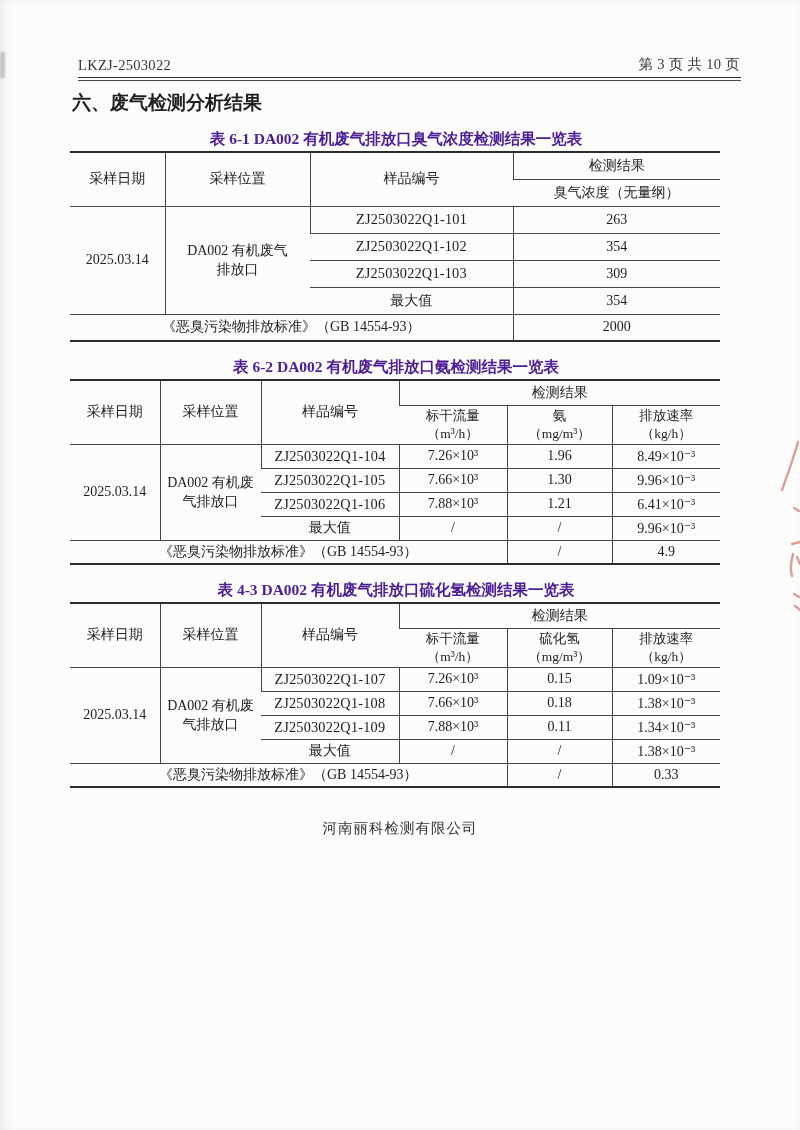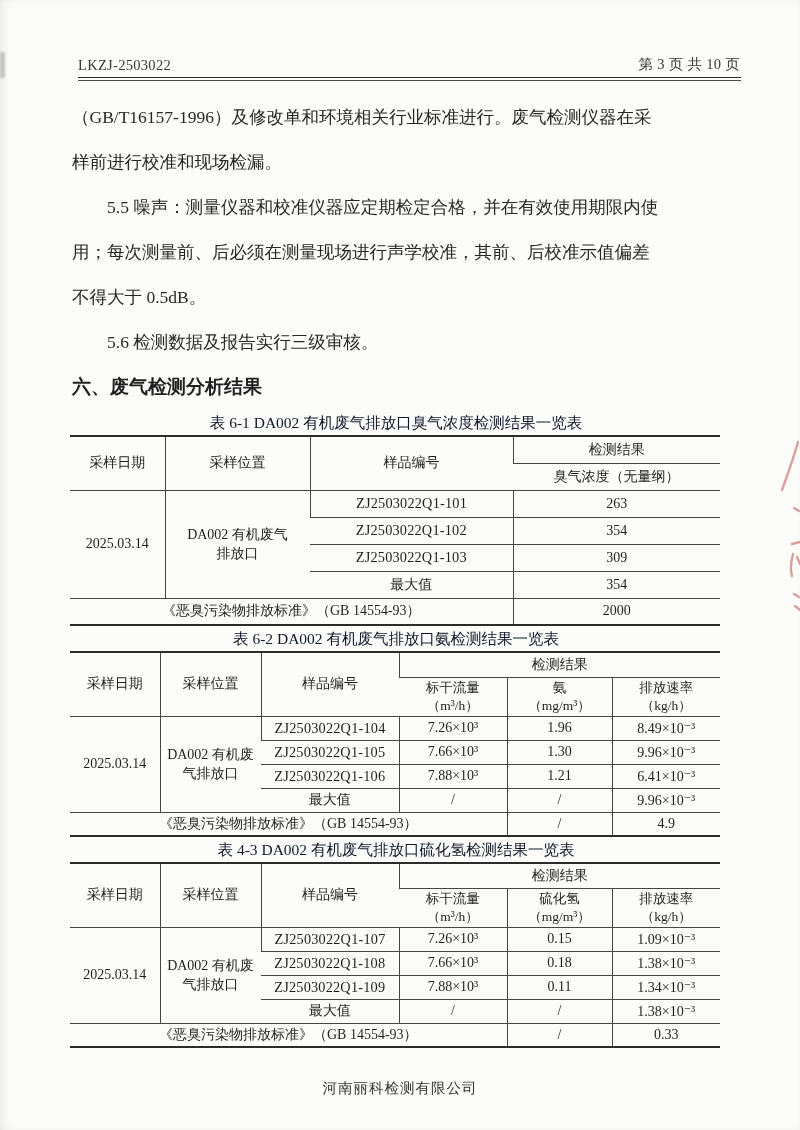--- a/index.html
+++ b/index.html
@@ -30,23 +30,23 @@
     white-space:pre-line;text-align:justify;color:#272727;
   }
   .bodytext p.indent{text-indent:2em;}
   .section-heading{
     margin:3px 0 0 72px;font-size:19px;font-weight:bold;
     line-height:38px;color:#1f1f1f;
   }
   
   .tbl-title{
     width:648px;margin:5px 0 0 72px;text-align:center;
-    font-size:15.5px;font-weight:normal;line-height:24px;color:#0f172a;
-  }
-  .tbl-title.gap{margin-top:1px;}
+    font-size:15.5px;font-weight:bold;line-height:24px;color:#4c1d95;
+  }
+  .tbl-title.gap{margin-top:13px;}
   table.rpt{
     margin-left:70px;width:650px;
     border-collapse:collapse;table-layout:fixed;
     font-size:14px;color:#1e1e1e;
     border-top:2px solid #2c2c2c;border-bottom:2px solid #2c2c2c;
   }
   table.rpt th,table.rpt td{
     font-weight:normal;text-align:center;vertical-align:middle;
     padding:1px 2px;border:0;
     border-bottom:1px solid #454545;border-left:1px solid #454545;
@@ -80,28 +80,20 @@
 <div class="page">
 
   <div class="edge-smudge"></div>
 
   <div class="hdr">
     <span>LKZJ-2503022</span>
     <span>第 3 页 共 10 页</span>
   </div>
   <div class="hdr-rule"></div>
 
-  <div class="bodytext">
-    <p>（GB/T16157-1996）及修改单和环境相关行业标准进行。废气检测仪器在采
-样前进行校准和现场检漏。</p>
-    <p class="indent">5.5 噪声：测量仪器和校准仪器应定期检定合格，并在有效使用期限内使
-用；每次测量前、后必须在测量现场进行声学校准，其前、后校准示值偏差
-不得大于 0.5dB。</p>
-    <p class="indent">5.6 检测数据及报告实行三级审核。</p>
-  </div>
 
   <div class="section-heading">六、废气检测分析结果</div>
 
   <div class="tbl-title">表 6-1 DA002 有机废气排放口臭气浓度检测结果一览表</div>
   <table class="rpt t1">
     <colgroup>
         <col style="width:95px">
         <col style="width:145px">
         <col style="width:203px">
         <col style="width:207px">

